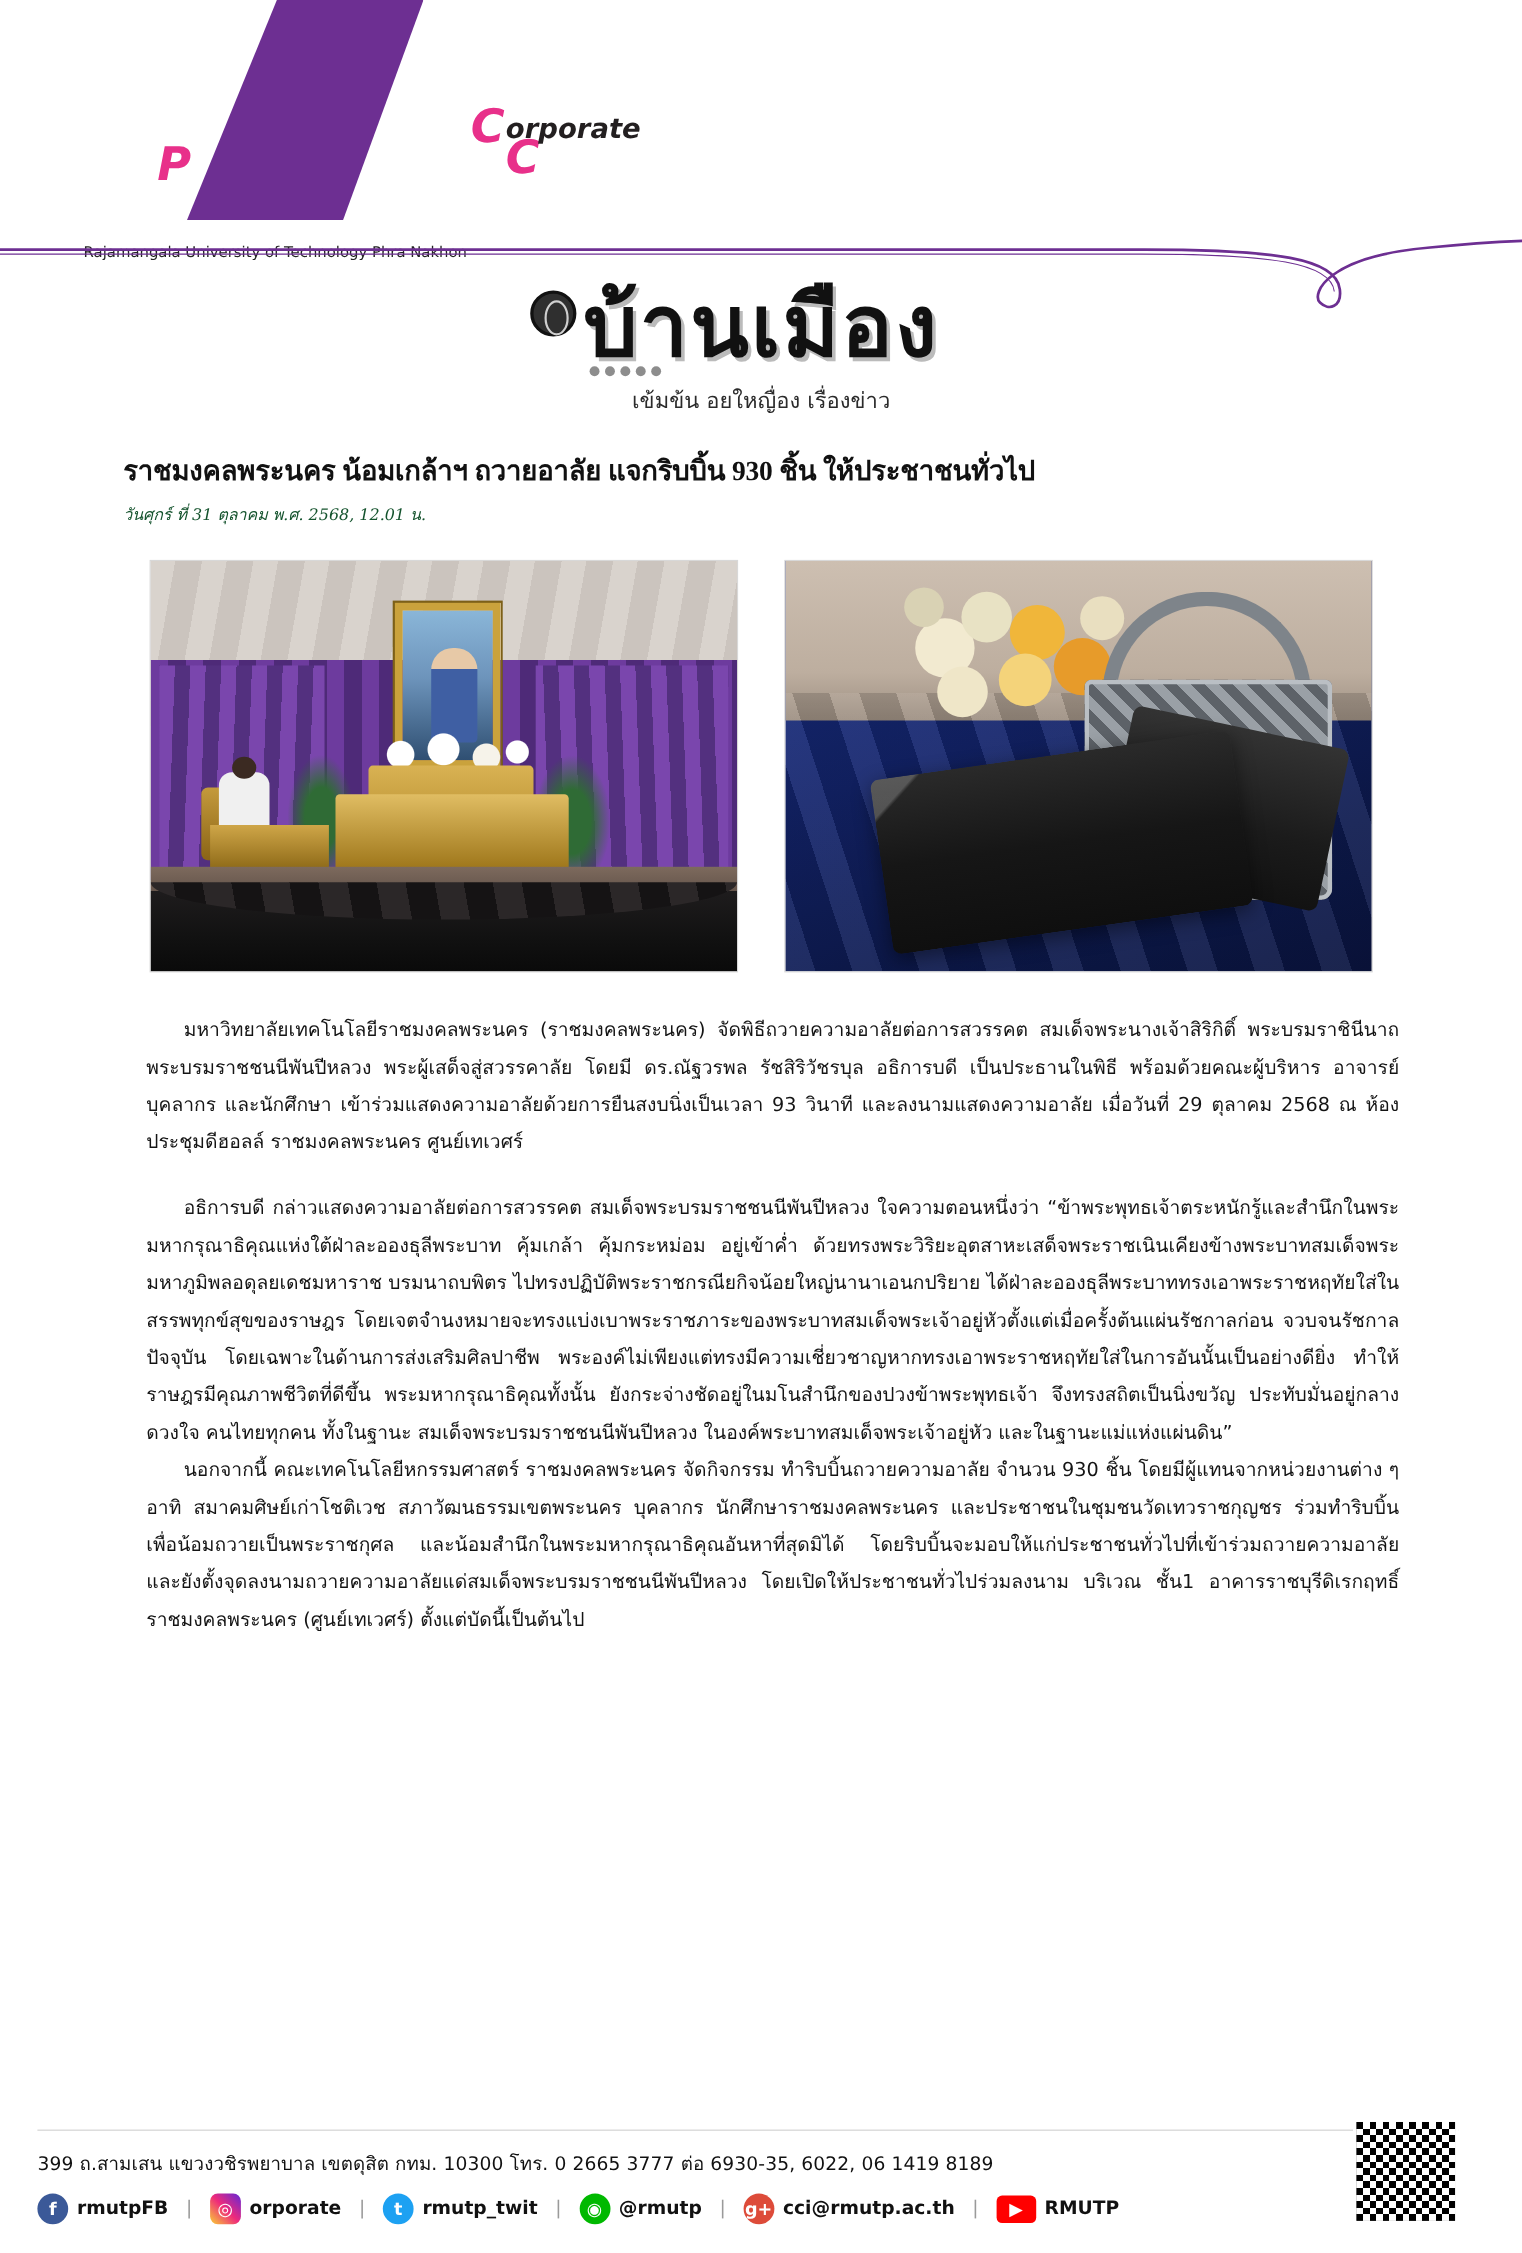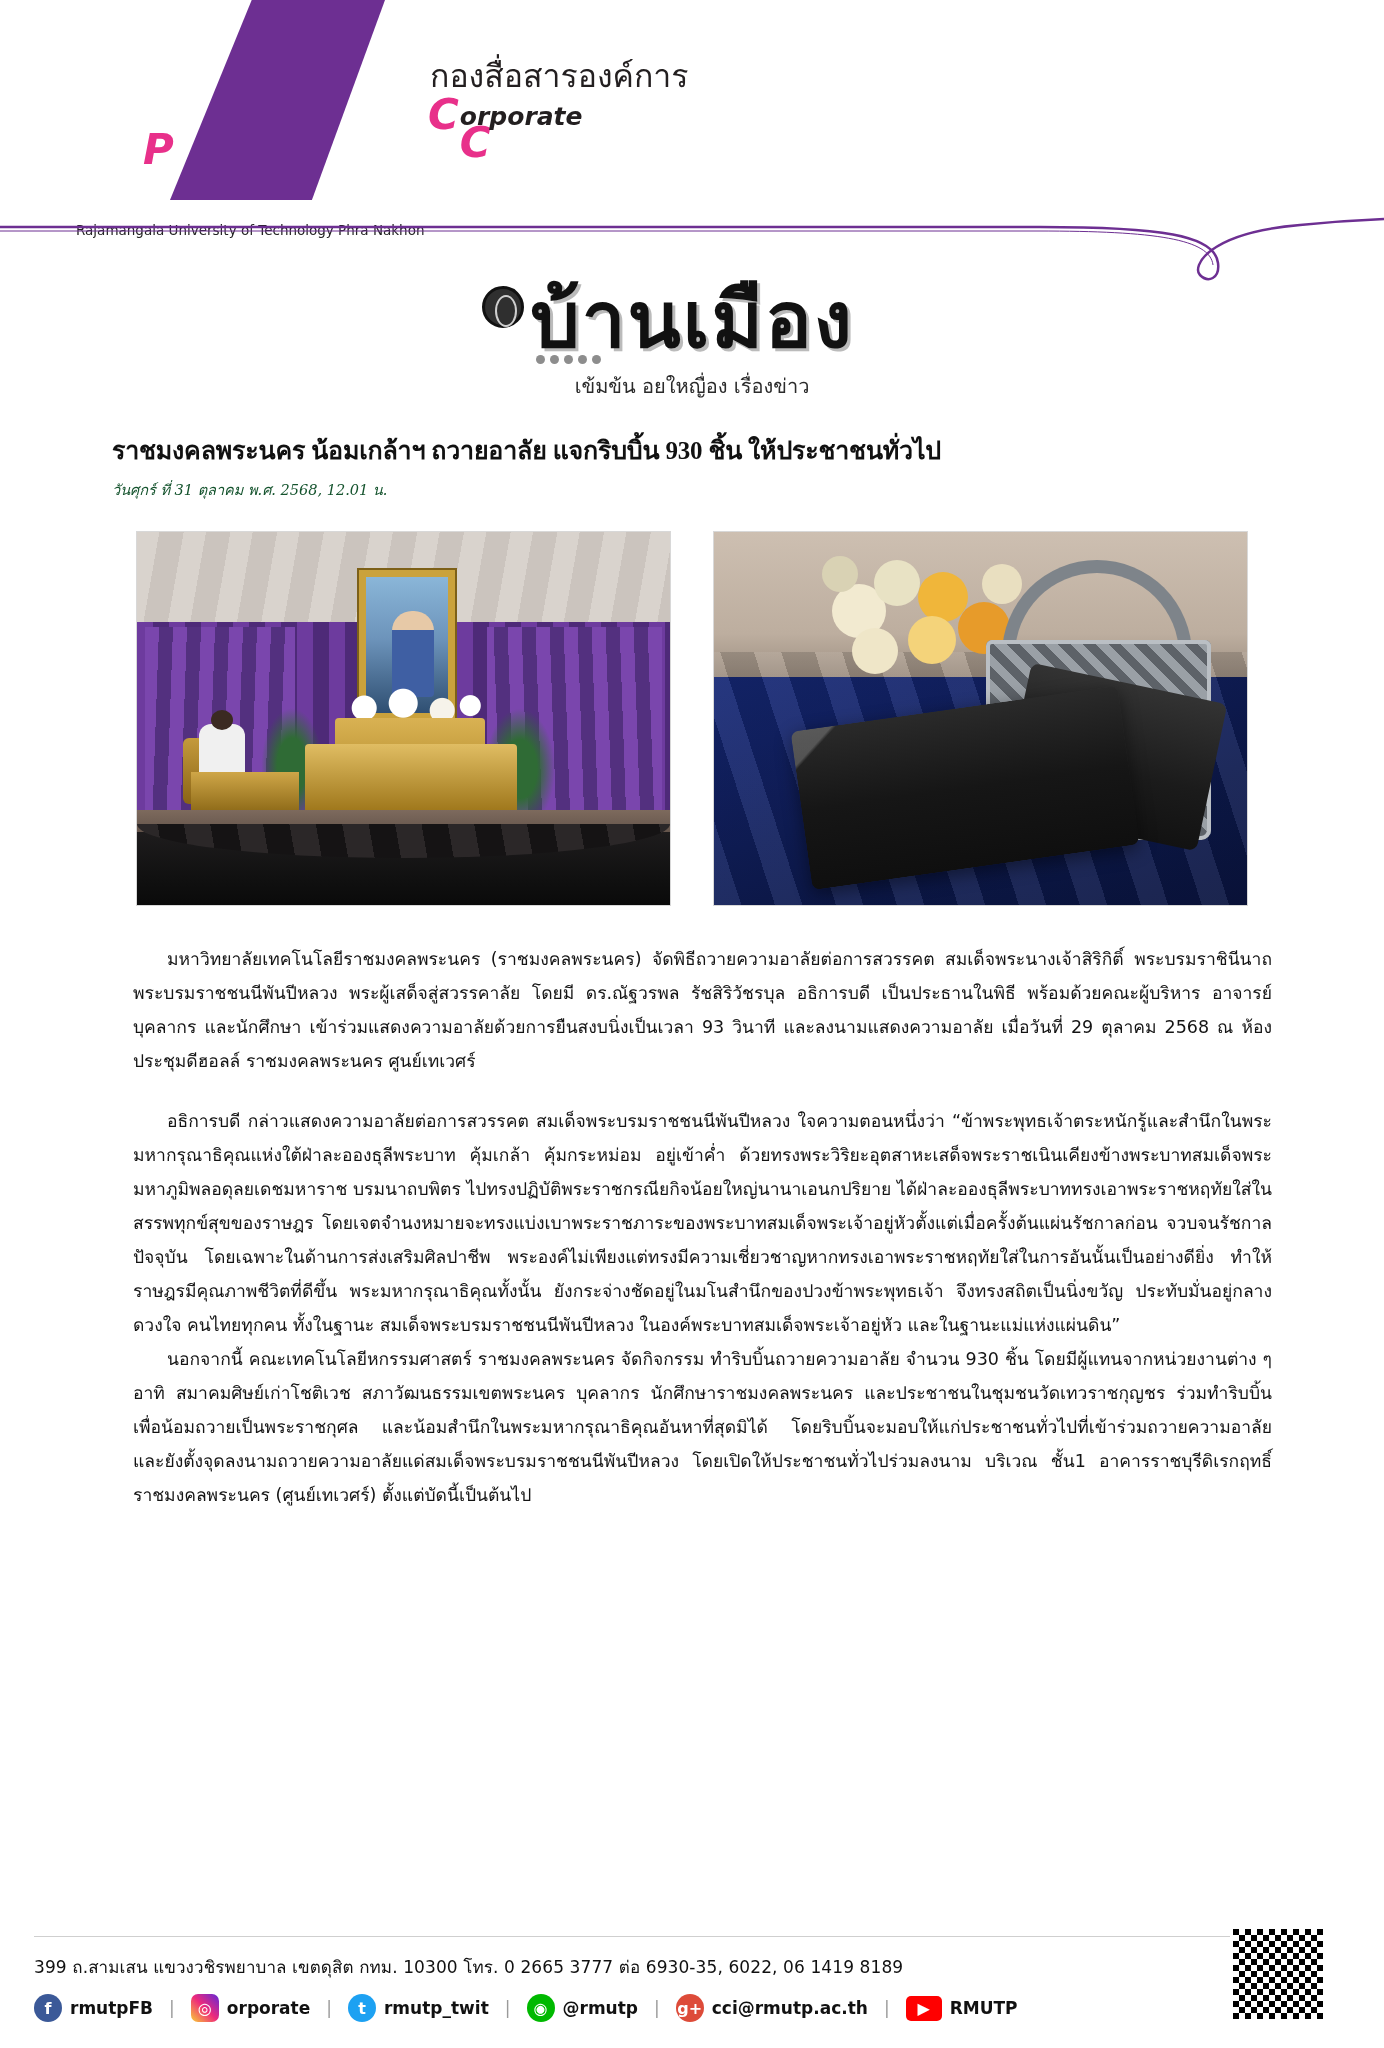--- a/index.html
+++ b/index.html
@@ -87,21 +87,20 @@
     left: 0;
     top: 205px;
     width: 1384px;
     height: 80px;
     overflow: hidden;
   }
   .swoosh svg { display: block; }
 
   
   .masthead {
-    margin-top: 22px;
     text-align: center;
     position: relative;
     height: 160px;
   }
   .mast-logo {
     display: inline-block;
     position: relative;
   }
   .mast-thai {
     font-family: "DejaVu Sans", sans-serif;
@@ -386,21 +385,20 @@
 <body>
 
 <div class="header">
   <div class="logo-shape">
     <div class="para"></div>
   </div>
   <div class="logo-text">
     <span>RMUT</span><span class="pink">P</span>
   </div>
   <div class="univ-name">Rajamangala University of Technology Phra Nakhon</div>
-  <div class="dept-thai">กองสื่อสารองค์การ</div>
   <div class="ccd">
     <span class="big">C</span><span>orporate</span><br>
     <span class="big">C</span>
   </div>
   <div class="swoosh">
     <svg width="1384" height="80" viewBox="0 0 1384 80" xmlns="http://www.w3.org/2000/svg">
       <path d="M0 22 H1040 C1160 22 1215 30 1218 58 C1220 74 1208 78 1200 70 C1192 62 1206 28 1300 20 C1330 17 1360 15 1384 14" stroke="#6d2f92" stroke-width="2.5" fill="none"></path>
       <path d="M0 26 H1038 C1156 26 1210 34 1213 60" stroke="#6d2f92" stroke-width="1" fill="none"></path>
     </svg>
   </div>

